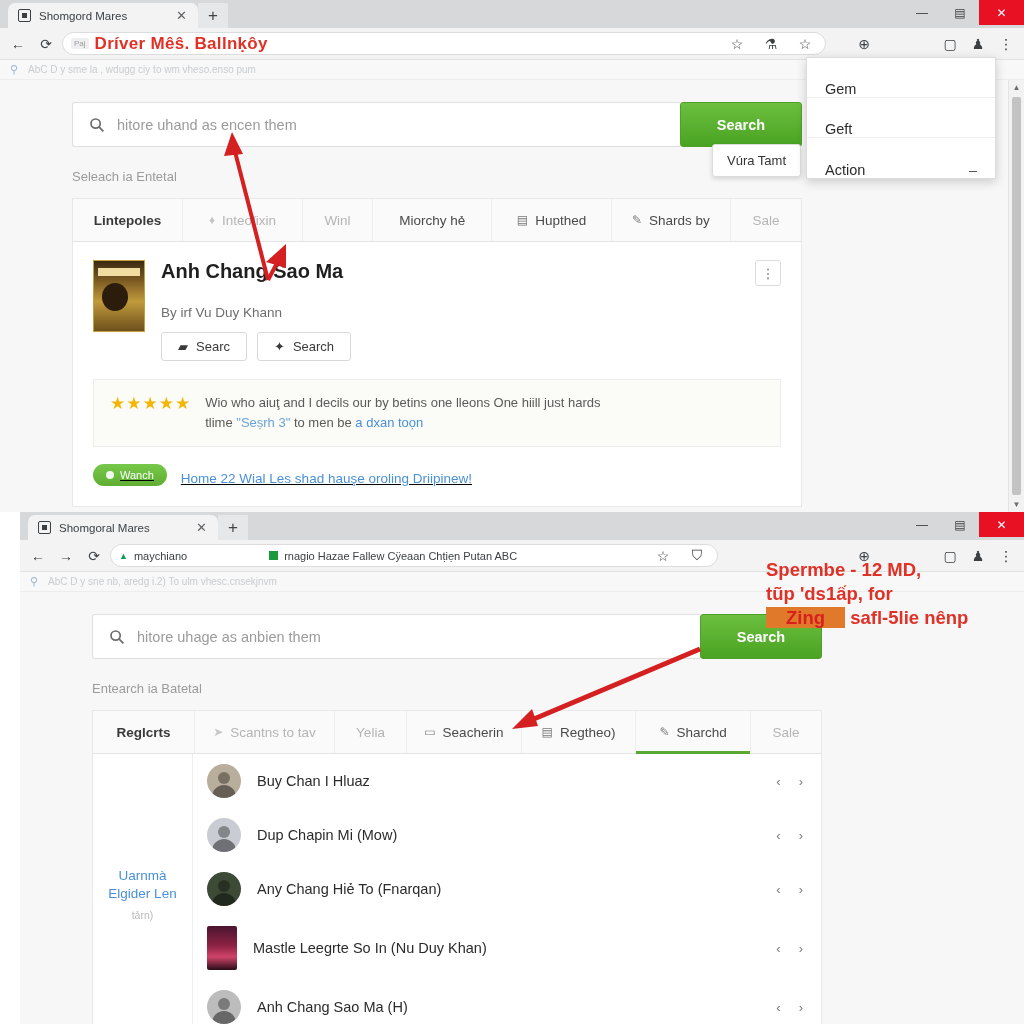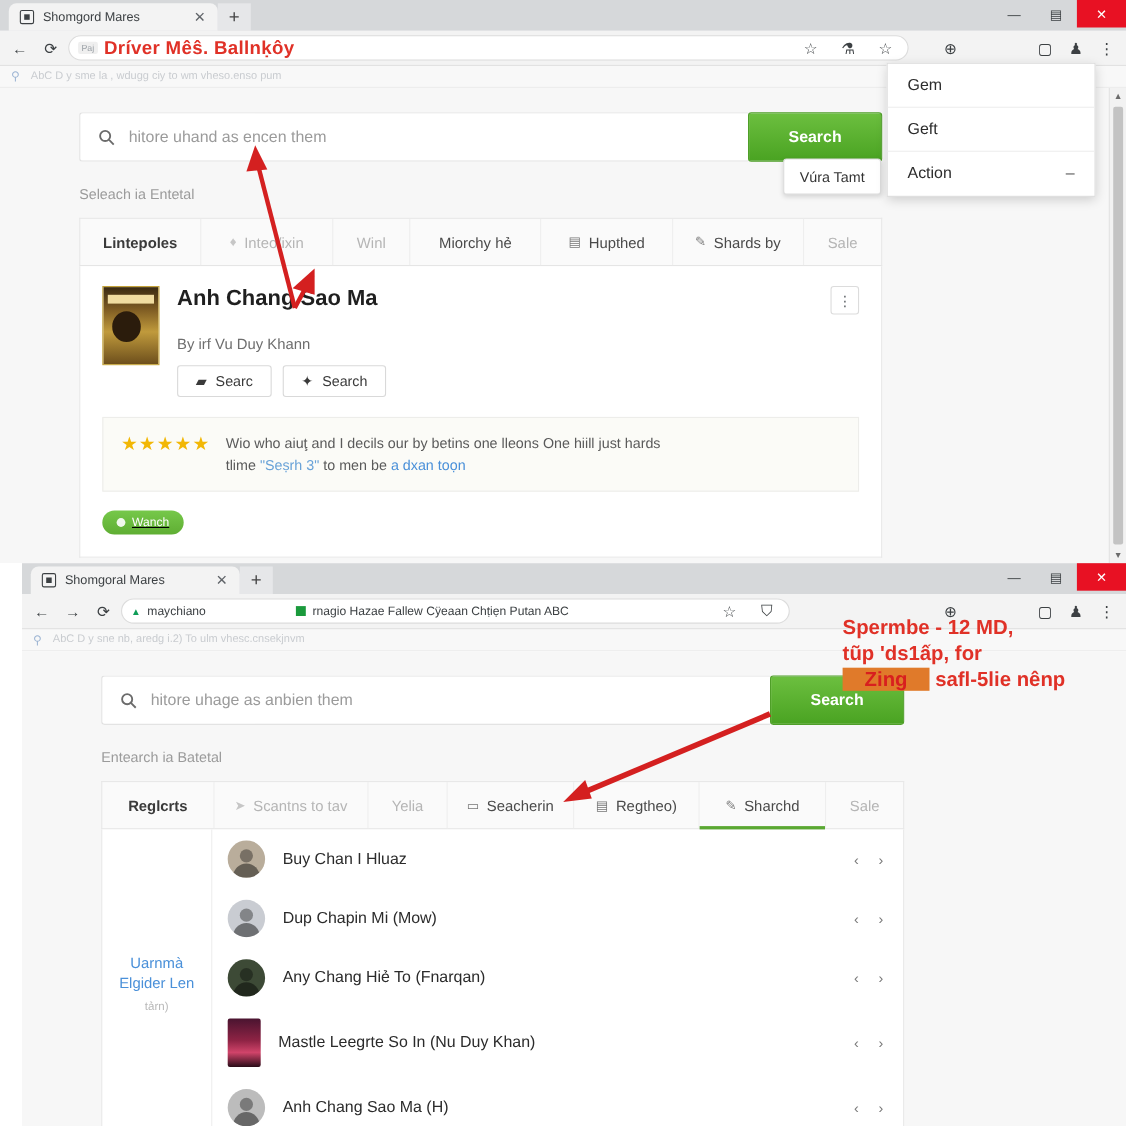--- a/index.html
+++ b/index.html
@@ -282,21 +282,21 @@
   .menu {
     position: absolute;
     background: #fff;
     border: 1px solid #dcdcdc;
     box-shadow: 0 3px 10px rgba(0,0,0,.18);
     width: 190px;
     z-index: 30;
   }
   .menu-item {
     height: 40px;
-    display: flex; align-items: center; justify-content: space-between;
+    display: flex; align-items: flex-end; justify-content: space-between;
     padding: 0 18px;
     font-size: 14.5px;
     color: #2c2c2c;
     border-bottom: 1px solid #eee;
   }
   .menu-item:last-child { border-bottom: none; }
   .menu-dash { color: #555; }
 
   
   .sbar {
@@ -494,20 +494,21 @@
             <span>Wio who aiuţ and I decils our by betins one lleons One hiill just hards</span><br>
             <span>tlime </span><span class="lnk">"Seṣrh 3"</span><span> to men be </span><span class="lnk2">a dxan toọn</span>
           </div>
         </div>
 
         <div class="foot-row">
           <div class="badge">
             <span class="badge-dot"></span>
             <span>Wanch</span>
           </div>
+          <div class="foot-link">Home 22 Wial Les shad hauşe oroling Driipinew!</div>
         </div>
       </div>
 
     </div>
 
     <div class="sbar">
       <div class="sb-arrow">▲</div>
       <div class="sb-thumb"></div>
       <div class="sb-arrow">▼</div>
     </div>

